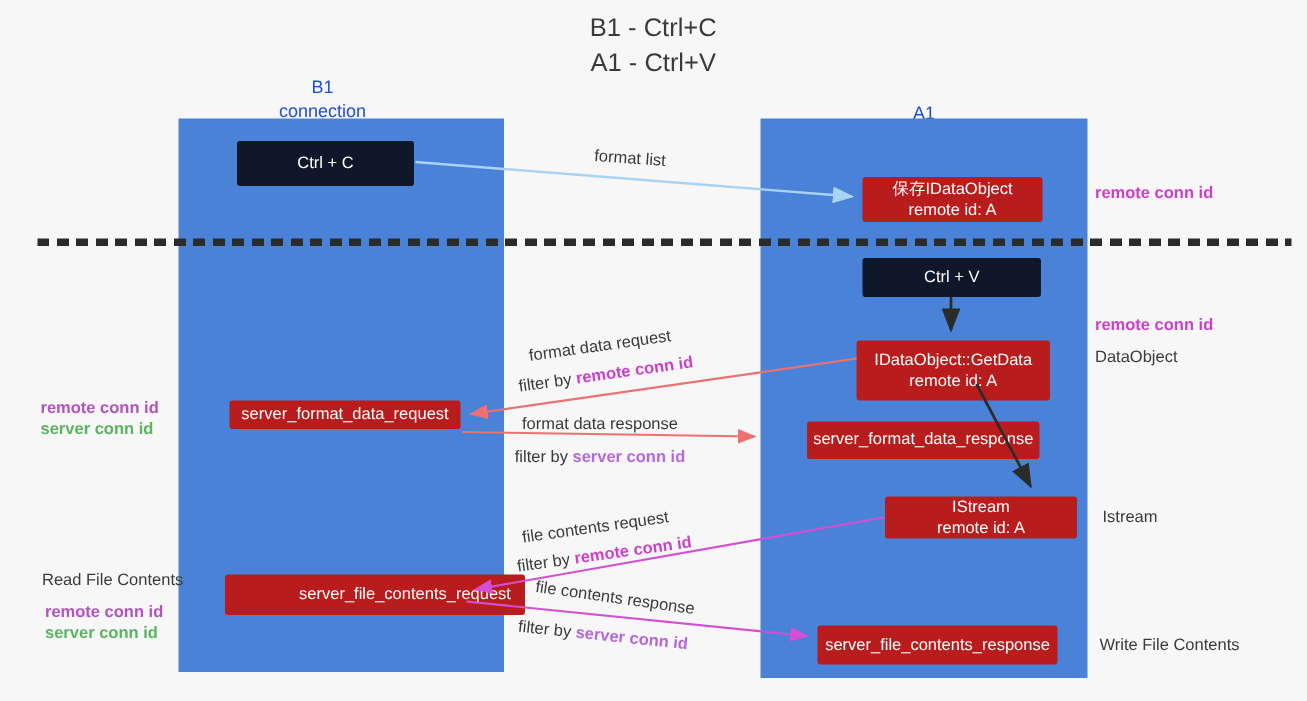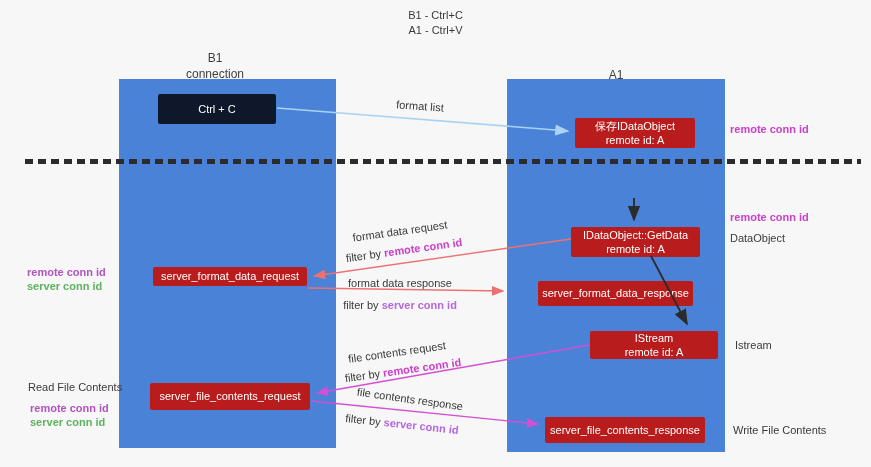--- a/index.html
+++ b/index.html
@@ -1,20 +1,20 @@
 <!DOCTYPE html>
 <html><head>
 <meta charset="utf-8">
 <style>
   html,body{margin:0;padding:0;}
   body{font-family:"Liberation Sans","DejaVu Sans",sans-serif;background:#f7f7f7;}
   .canvas{position:relative;width:871px;height:467px;background:#f7f7f7;overflow:hidden;}
-  .title{position:absolute;left:0;right:0;top:8px;text-align:center;font-size:11px;color:#3a3a3a;line-height:1.35;}
+  .title{position:absolute;left:0;right:0;top:8px;text-align:center;font-size:17px;color:#3a3a3a;line-height:1.35;}
   .col{position:absolute;background:#4a82d8;}
-  .hdr{position:absolute;text-align:center;font-size:12px;color:#404040;line-height:1.3;transform:translateX(-50%);white-space:nowrap;}
+  .hdr{position:absolute;text-align:center;font-size:12px;color:#1d4ed8;line-height:1.3;transform:translateX(-50%);white-space:nowrap;}
   .node{position:absolute;display:flex;flex-direction:column;align-items:center;justify-content:center;
         color:#ffffff;font-size:11px;text-align:center;line-height:1.3;border-radius:2px;white-space:nowrap;}
   .green{background:#0f172a;}
   .orange{background:#b91c1c;}
   .dash{position:absolute;left:25px;top:159px;width:836px;height:5px;
         background:repeating-linear-gradient(90deg,#2b2b2b 0 8px,transparent 8px 13px);}
   .lbl{position:absolute;font-size:11px;color:#3a3a3a;white-space:nowrap;}
   .lbl.b{font-weight:bold;}
   .alabel{position:absolute;font-size:11px;color:#3a3a3a;white-space:nowrap;transform:translate(-50%,-50%);}
   .mag{color:#cc3fcc;font-weight:bold;}
@@ -49,40 +49,43 @@
 
   <div class="node green" style="left:158px;top:94px;width:118px;height:30px;">
     <div>Ctrl + C</div>
   </div>
 
   <div class="node orange" style="left:575px;top:118px;width:120px;height:30px;">
     <div>保存IDataObject</div>
     <div>remote id: A</div>
   </div>
 
+  <div class="node green" style="left:575px;top:172px;width:119px;height:26px;">
+    <div>Ctrl + V</div>
+  </div>
 
-  <div class="node orange" style="left:571px;top:227px;width:129px;height:30px;">
+  <div class="node orange" style="left:571px;top:227px;width:129px;height:40px;">
     <div>IDataObject::GetData</div>
     <div>remote id: A</div>
   </div>
 
   <div class="node orange" style="left:153px;top:267px;width:154px;height:19px;">
     <div>server_format_data_request</div>
   </div>
 
   <div class="node orange" style="left:510px;top:281px;width:155px;height:25px;margin-left:28px;">
     <div>server_format_data_response</div>
   </div>
 
   <div class="node orange" style="left:590px;top:331px;width:128px;height:28px;">
     <div>IStream</div>
     <div>remote id: A</div>
   </div>
 
-  <div class="node orange" style="left:150px;top:383px;width:160px;height:27px;">
+  <div class="node orange" style="left:150px;top:383px;width:160px;height:27px;padding-left:40px;">
     <div>server_file_contents_request</div>
   </div>
 
   <div class="node orange" style="left:545px;top:417px;width:160px;height:26px;">
     <div>server_file_contents_response</div>
   </div>
 
   <div class="lbl b mag" style="left:730px;top:123px;">remote conn id</div>
   <div class="lbl b mag" style="left:730px;top:211px;">remote conn id</div>
   <div class="lbl" style="left:730px;top:232px;">DataObject</div>

